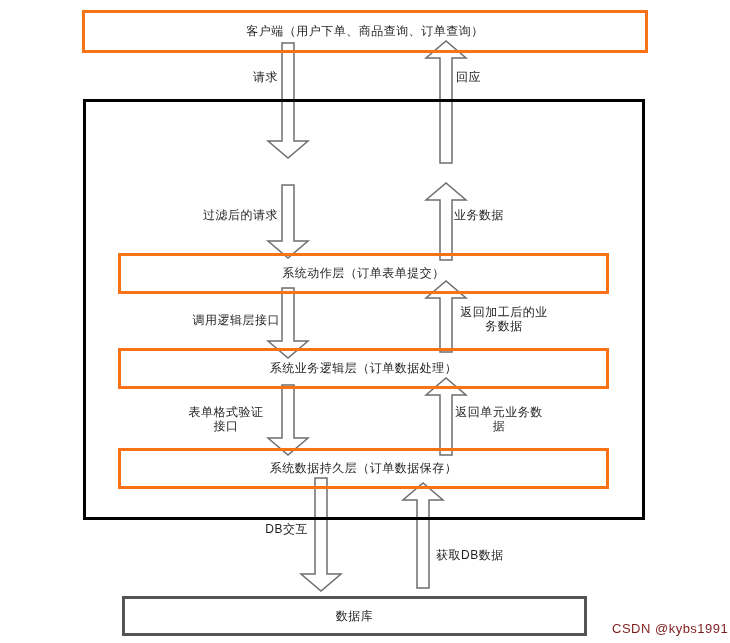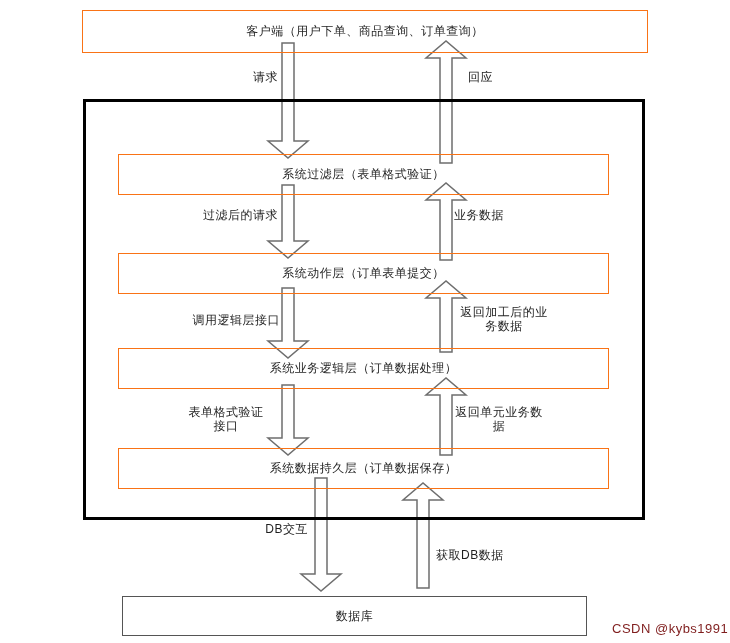--- a/index.html
+++ b/index.html
@@ -2,21 +2,21 @@
 <html><head>
 <meta charset="utf-8">
 <style>
   html,body { margin:0; padding:0; background:#fff; }
   .stage {
     position:relative; width:730px; height:643px; background:#fff;
     font-family:"Liberation Sans", sans-serif; color:#1f1f1f; overflow:hidden;
   }
   .box {
     position:absolute; box-sizing:border-box;
-    border:1px solid #f97316; background:transparent;
+    border:3px solid #f97316; background:transparent;
     display:flex; align-items:center; justify-content:center;
     font-size:12px; text-align:center; letter-spacing:0.5px;
   }
   .client-box { left:82px; top:10px; width:566px; height:43px; }
   .layer-box  { left:118px; width:491px; height:41px; }
   .layer-1 { top:154px; }
   .layer-2 { top:253px; }
   .layer-3 { top:348px; }
   .layer-4 { top:448px; }
   .db-box { left:122px; top:596px; width:465px; height:40px; border-color:#555; }
@@ -26,21 +26,21 @@
   }
   svg.arrow-layer { position:absolute; left:0; top:0; }
   svg.arrow-layer polygon { fill:#ffffff; stroke:#6e6e6e; stroke-width:1.5; }
   .flow-label {
     position:absolute; font-size:12px; line-height:14px;
     white-space:pre-line; letter-spacing:0.5px;
   }
   .ta-r { text-align:right; }
   .ta-c { text-align:center; }
   .f1d { left:198px; top:70px;  width:80px;  }
-  .f1u { left:468px; top:70px;  width:80px;  }
+  .f1u { left:456px; top:70px;  width:80px;  }
   .f2d { left:158px; top:208px; width:120px; }
   .f2u { left:454px; top:208px; width:100px; }
   .f3d { left:160px; top:313px; width:120px;text-align:right; }
   .f3u { left:448px; top:305px; width:112px; }
   .f4d { left:170px; top:405px; width:112px; }
   .f4u { left:446px; top:405px; width:106px; }
   .f5d { left:228px; top:522px; width:80px;  }
   .f5u { left:436px; top:548px; width:100px; }
   .watermark {
     position:absolute; left:612px; top:621px; font-size:13px;
@@ -66,23 +66,20 @@
     <polygon points="440,455 440,395 426,395 446,378 466,395 452,395 452,455"></polygon>
     <polygon points="417,588 417,500 403,500 423,483 443,500 429,500 429,588"></polygon>
   </svg>
 
   <div class="box client-box">
     <span>客户端（用户下单、商品查询、订单查询）</span>
   </div>
 
   <div class="outer-box"></div>
 
-  <div class="box layer-box layer-1">
-    <span>系统过滤层（表单格式验证）</span>
-  </div>
   <div class="box layer-box layer-2">
     <span>系统动作层（订单表单提交）</span>
   </div>
   <div class="box layer-box layer-3">
     <span>系统业务逻辑层（订单数据处理）</span>
   </div>
   <div class="box layer-box layer-4">
     <span>系统数据持久层（订单数据保存）</span>
   </div>
 

